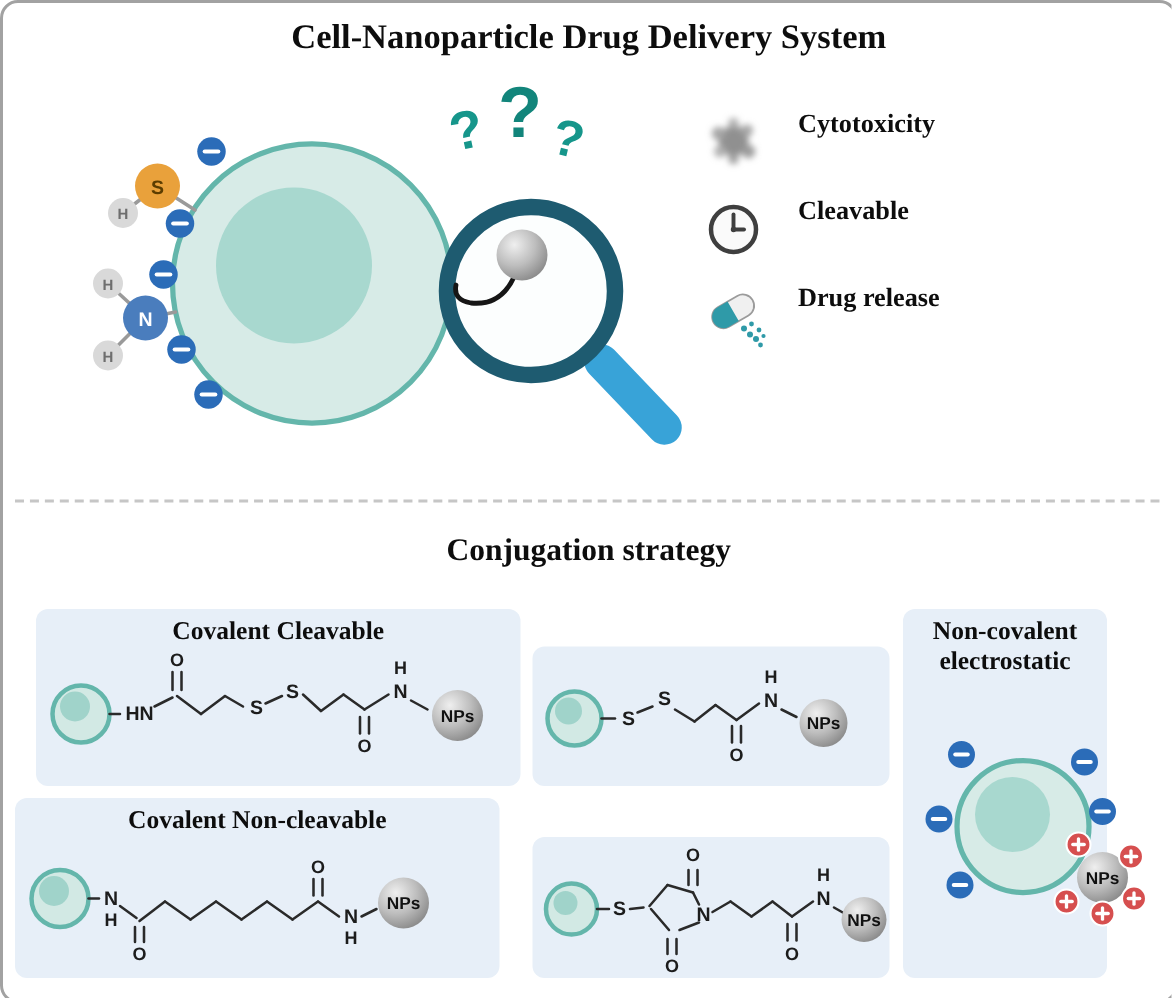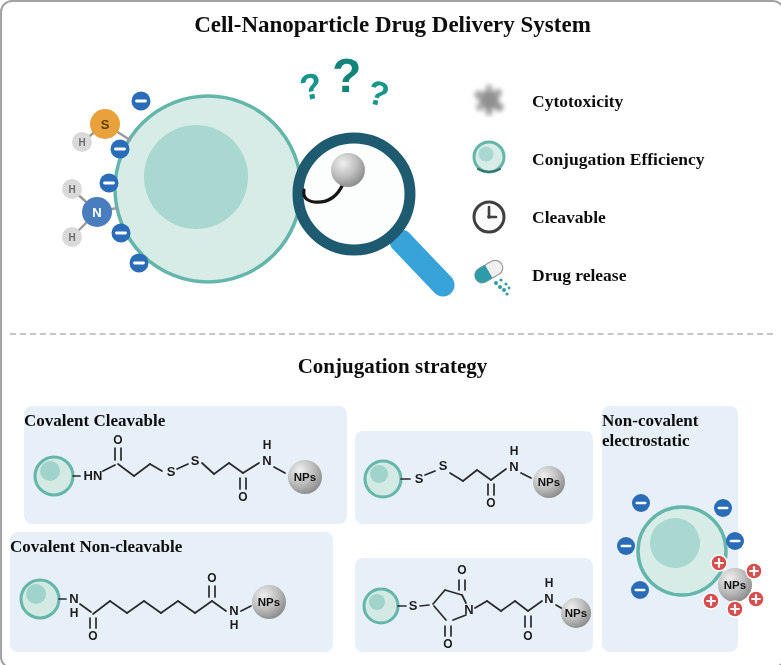--- a/index.html
+++ b/index.html
@@ -2,27 +2,27 @@
 <html><head>
 <meta charset="utf-8">
 <style>
   html,body{margin:0;padding:0}
   body{background:#ffffff;font-family:"Liberation Serif",serif}
   #figure{position:relative;width:781px;height:665px;background:#fff;border:2px solid #a2a2a2;border-radius:12px;overflow:hidden}
   .abs{position:absolute}
   #main-title{top:10px;left:0;width:100%;text-align:center;font-size:23px;font-weight:bold;color:#0d0d0d}
   .qmark{position:absolute;font-family:"Liberation Sans",sans-serif;font-weight:bold;color:#16968b}
   #legend{left:462px;top:70px;width:305px}
-  .legend-row{display:flex;align-items:center;height:58px;gap:18px}
+  .legend-row{display:flex;height:58px;gap:18px}
   .legend-icon{width:50px;height:46px;flex:0 0 50px;display:flex;align-items:center;justify-content:center}
   .legend-label{font-size:17.5px;font-weight:bold;color:#0d0d0d;white-space:nowrap}
   #divider{left:8px;top:331px;width:763px;height:0;border-top:2px dashed #c6c6c6}
   #section-title{top:352px;left:0;width:100%;text-align:center;font-size:21px;font-weight:bold;color:#0d0d0d}
   .panel{position:absolute;background:#e7eff8;border-radius:8px}
-  .panel-title{font-size:17px;font-weight:bold;color:#0d0d0d;padding-top:5px;line-height:20px}
+  .panel-title{text-align:center;font-size:17px;font-weight:bold;color:#0d0d0d;padding-top:5px;line-height:20px}
   .panel svg{display:block}
   svg text{font-family:"Liberation Sans",sans-serif;font-weight:bold;fill:#1c1c1c;text-anchor:middle}
   text.atom{font-size:13px}
   text.o{font-size:12px}
   text.nps{font-size:11.5px;fill:#111}
   .bond{stroke:#2a2a2a;stroke-width:1.7;fill:none;stroke-linecap:round}
   .connector{stroke:#9a9a9a;stroke-width:2.4;stroke-linecap:round}
 </style>
 </head>
 <body>
@@ -123,30 +123,20 @@
             <circle cx="33" cy="29" r="4.5" fill="#9b9b9b"></circle>
             <circle cx="14" cy="29" r="4" fill="#b0b0b0"></circle>
             <circle cx="23" cy="10" r="3.5" fill="#b0b0b0"></circle>
             <circle cx="23" cy="34" r="3.5" fill="#a0a0a0"></circle>
           </g>
         </svg>
       </span>
       <span class="legend-label">Cytotoxicity</span>
     </div>
 
-    <div class="legend-row">
-      <span class="legend-icon">
-        <svg width="46" height="46" viewBox="0 0 46 46">
-          <circle cx="23" cy="21" r="15" fill="#d7ebe7" stroke="#64b6ab" stroke-width="3"></circle>
-          <circle cx="20" cy="18" r="7.5" fill="#a8d8cf"></circle>
-          <path d="M 12 33 Q 23 39 34 33" stroke="#35746a" stroke-width="2.2" fill="none" stroke-linecap="round"></path>
-        </svg>
-      </span>
-      <span class="legend-label">Conjugation Efficiency</span>
-    </div>
 
     <div class="legend-row">
       <span class="legend-icon">
         <svg width="46" height="46" viewBox="0 0 46 46">
           <circle cx="23" cy="23" r="15" fill="#fafafa" stroke="#3f3f3f" stroke-width="3"></circle>
           <line x1="23" y1="23" x2="23" y2="13" stroke="#3f3f3f" stroke-width="2.6" stroke-linecap="round"></line>
           <line x1="23" y1="23" x2="30" y2="23" stroke="#3f3f3f" stroke-width="2.6" stroke-linecap="round"></line>
           <circle cx="23" cy="23" r="1.8" fill="#3f3f3f"></circle>
         </svg>
       </span>

